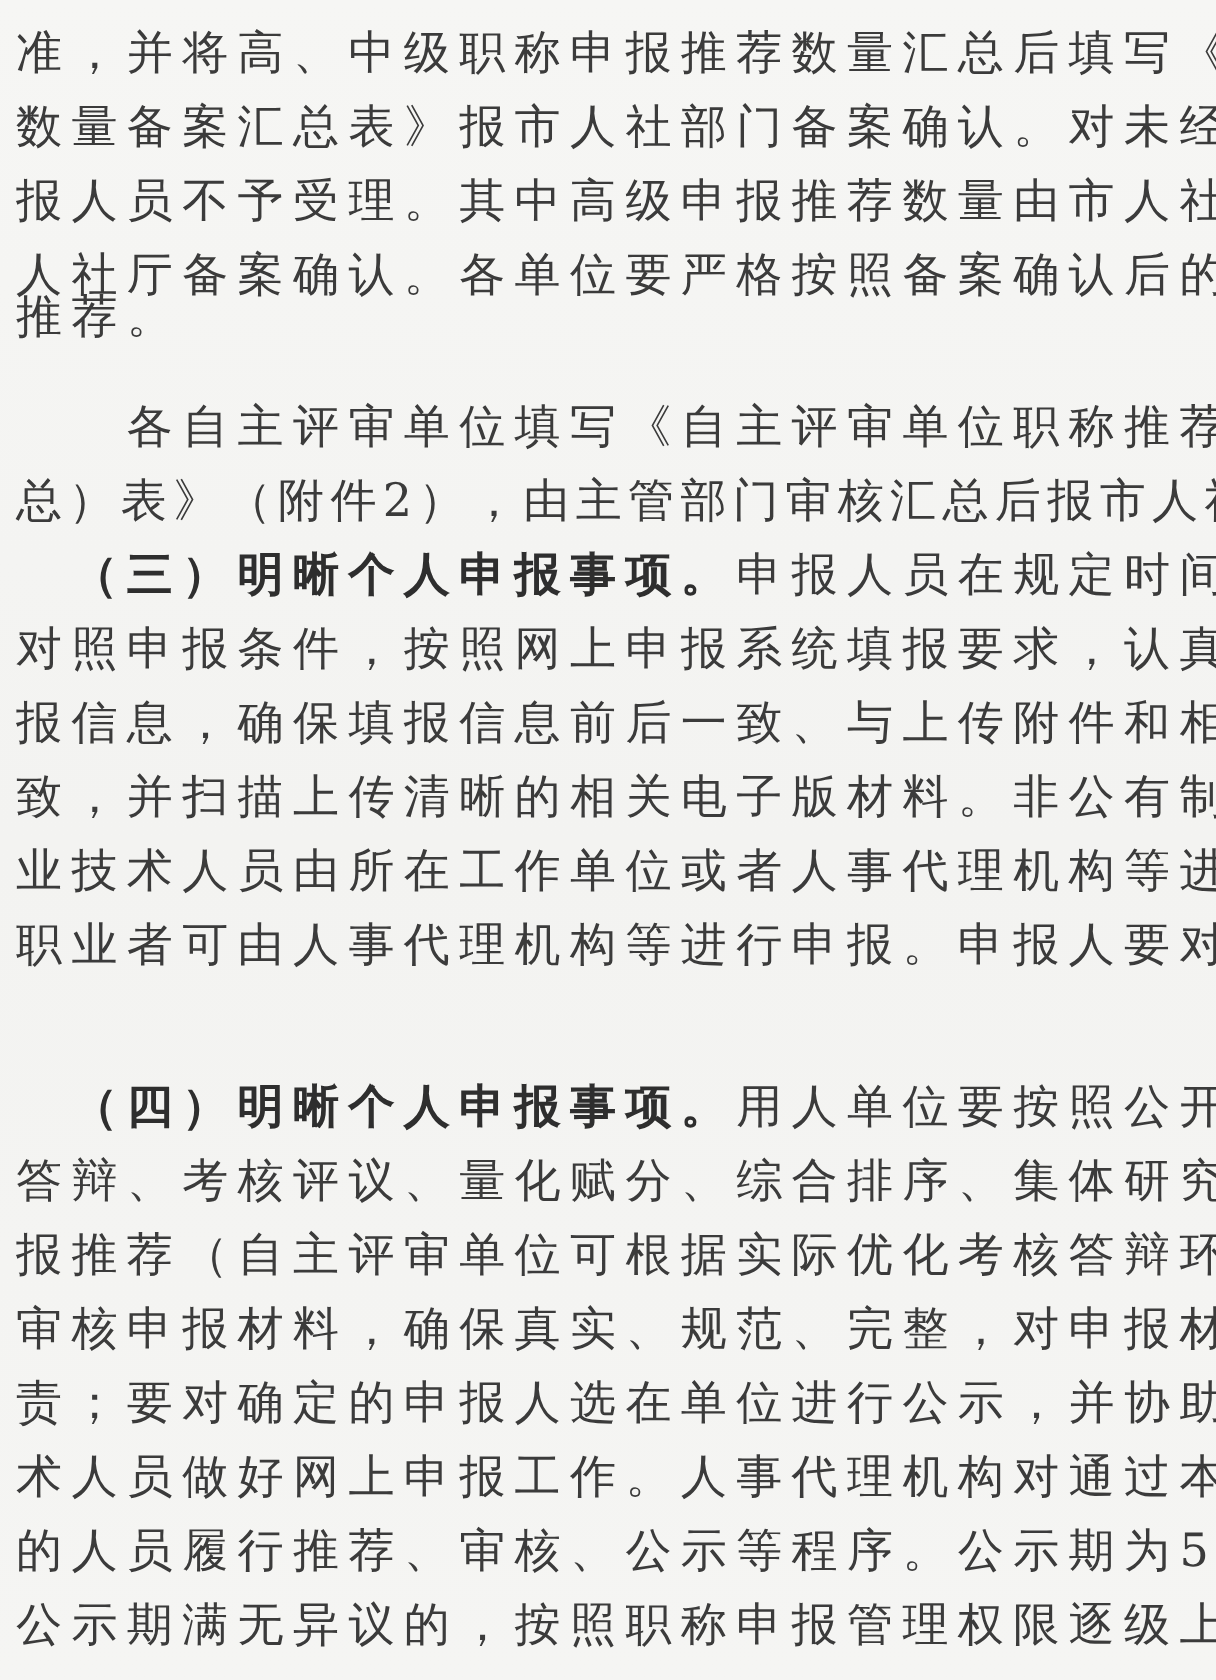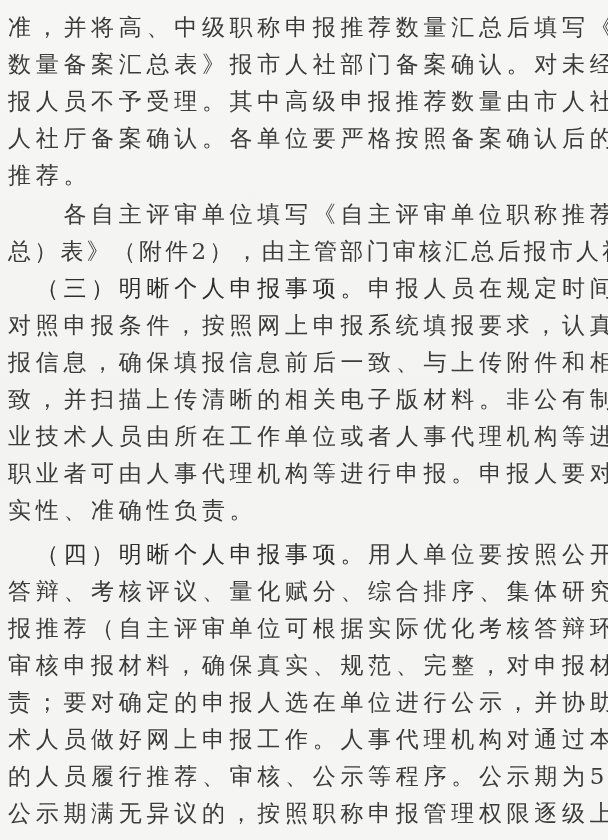--- a/index.html
+++ b/index.html
@@ -32,47 +32,46 @@
       color: #3b3b3b;
       white-space: nowrap;
       letter-spacing: 4.7px;
       text-align-last: justify;
       text-align: justify;
     }
     .line.last {
       text-align-last: left;
     }
     .line.bold-head .head {
-      font-weight: normal;
+      font-weight: bold;
       color: #2e2e2e;
     }
   </style>
 </head>
 <body>
 
 <div class="page">
 
   <div class="line" style="top:12px">准，并将高、中级职称申报推荐数量汇总后填写《职称申报推荐</div>
   <div class="line" style="top:49px">数量备案汇总表》报市人社部门备案确认。对未经同意超比例申</div>
   <div class="line" style="top:86px">报人员不予受理。其中高级申报推荐数量由市人社局汇总后报省</div>
   <div class="line" style="top:123px">人社厅备案确认。各单位要严格按照备案确认后的数额组织申报</div>
-  <div class="line last" style="top:160px">推荐。</div>
+  <div class="line last" style="top:144px">推荐。</div>
 
   <div class="line" style="top:199px">　　各自主评审单位填写《自主评审单位职称推荐数量备案（汇</div>
   <div class="line" style="top:236px;letter-spacing:3.2px">总）表》（附件2），由主管部门审核汇总后报市人社局备案确认。</div>
 
   <div class="line bold-head" style="top:273px">
     <span class="head">　（三）明晰个人申报事项。</span><span>申报人员在规定时间内登录系统，</span>
   </div>
   <div class="line" style="top:310px">对照申报条件，按照网上申报系统填报要求，认真如实的填写申</div>
   <div class="line" style="top:347px">报信息，确保填报信息前后一致、与上传附件和相关佐证材料一</div>
   <div class="line" style="top:384px">致，并扫描上传清晰的相关电子版材料。非公有制经济组织的专</div>
   <div class="line" style="top:421px">业技术人员由所在工作单位或者人事代理机构等进行申报。自由</div>
   <div class="line" style="top:458px">职业者可由人事代理机构等进行申报。申报人要对提交信息的真</div>
-  <div class="line last" style="top:495px">实性、准确性负责。</div>
 
   <div class="line bold-head" style="top:539px">
     <span class="head">　（四）明晰个人申报事项。</span><span>用人单位要按照公开述职、考核</span>
   </div>
   <div class="line" style="top:576px">答辩、考核评议、量化赋分、综合排序、集体研究等程序组织申</div>
   <div class="line" style="top:613px">报推荐（自主评审单位可根据实际优化考核答辩环节）；要认真</div>
   <div class="line" style="top:650px">审核申报材料，确保真实、规范、完整，对申报材料的真实性负</div>
   <div class="line" style="top:687px">责；要对确定的申报人选在单位进行公示，并协助本单位专业技</div>
   <div class="line" style="top:724px">术人员做好网上申报工作。人事代理机构对通过本机构进行申报</div>
   <div class="line" style="top:761px">的人员履行推荐、审核、公示等程序。公示期为5个工作日，对</div>

